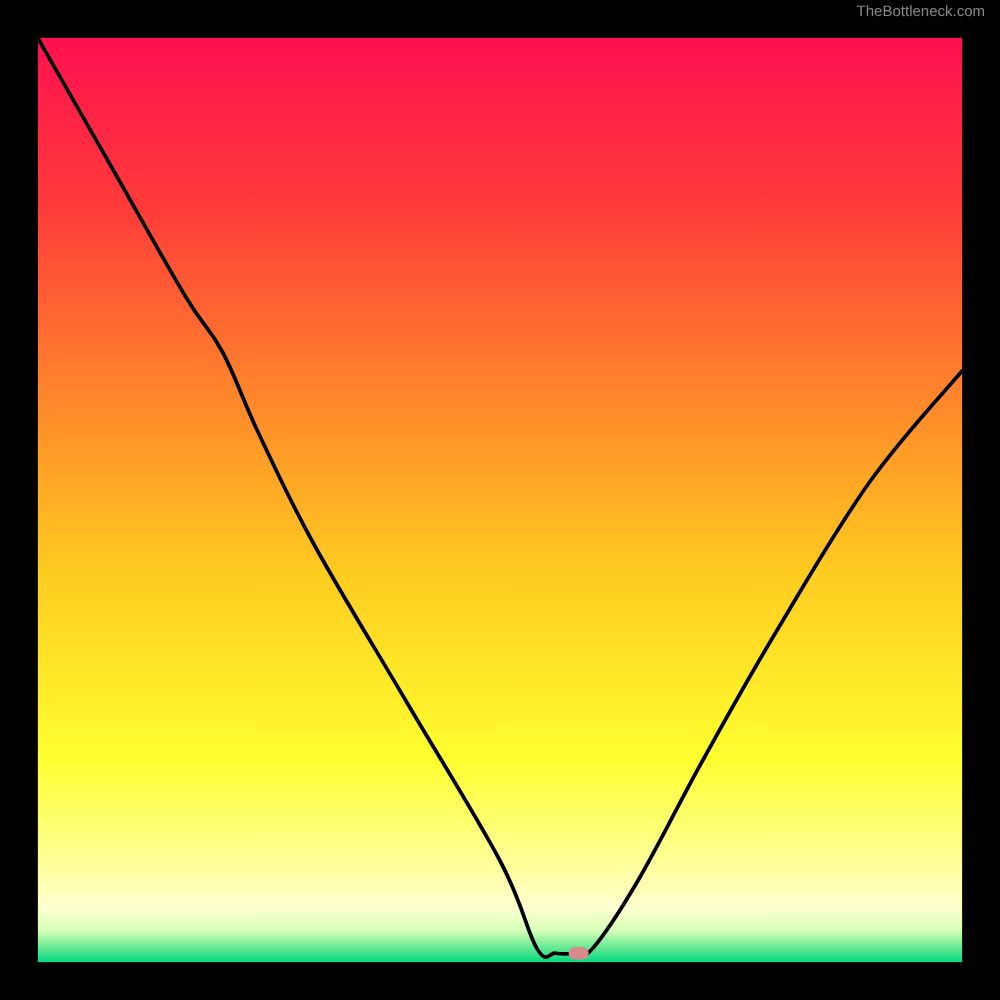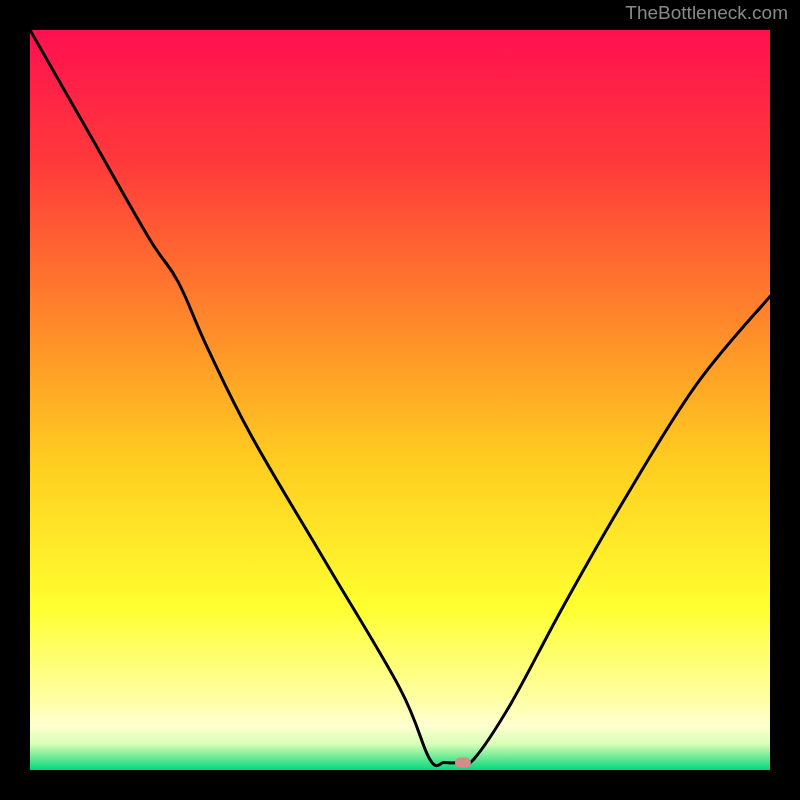--- a/index.html
+++ b/index.html
@@ -9,21 +9,21 @@
     height: 800px;
     background: #000;
     position: relative;
     font-family: Arial, sans-serif;
   }
   .attribution {
     position: absolute;
     top: 2px;
     right: 12px;
     color: #888;
-    font-size: 19px;
+    font-size: 12px;
     font-weight: normal;
     z-index: 10;
   }
   .plot-area {
     position: absolute;
     left: 30px;
     top: 30px;
     width: 740px;
     height: 740px;
     overflow: hidden;

